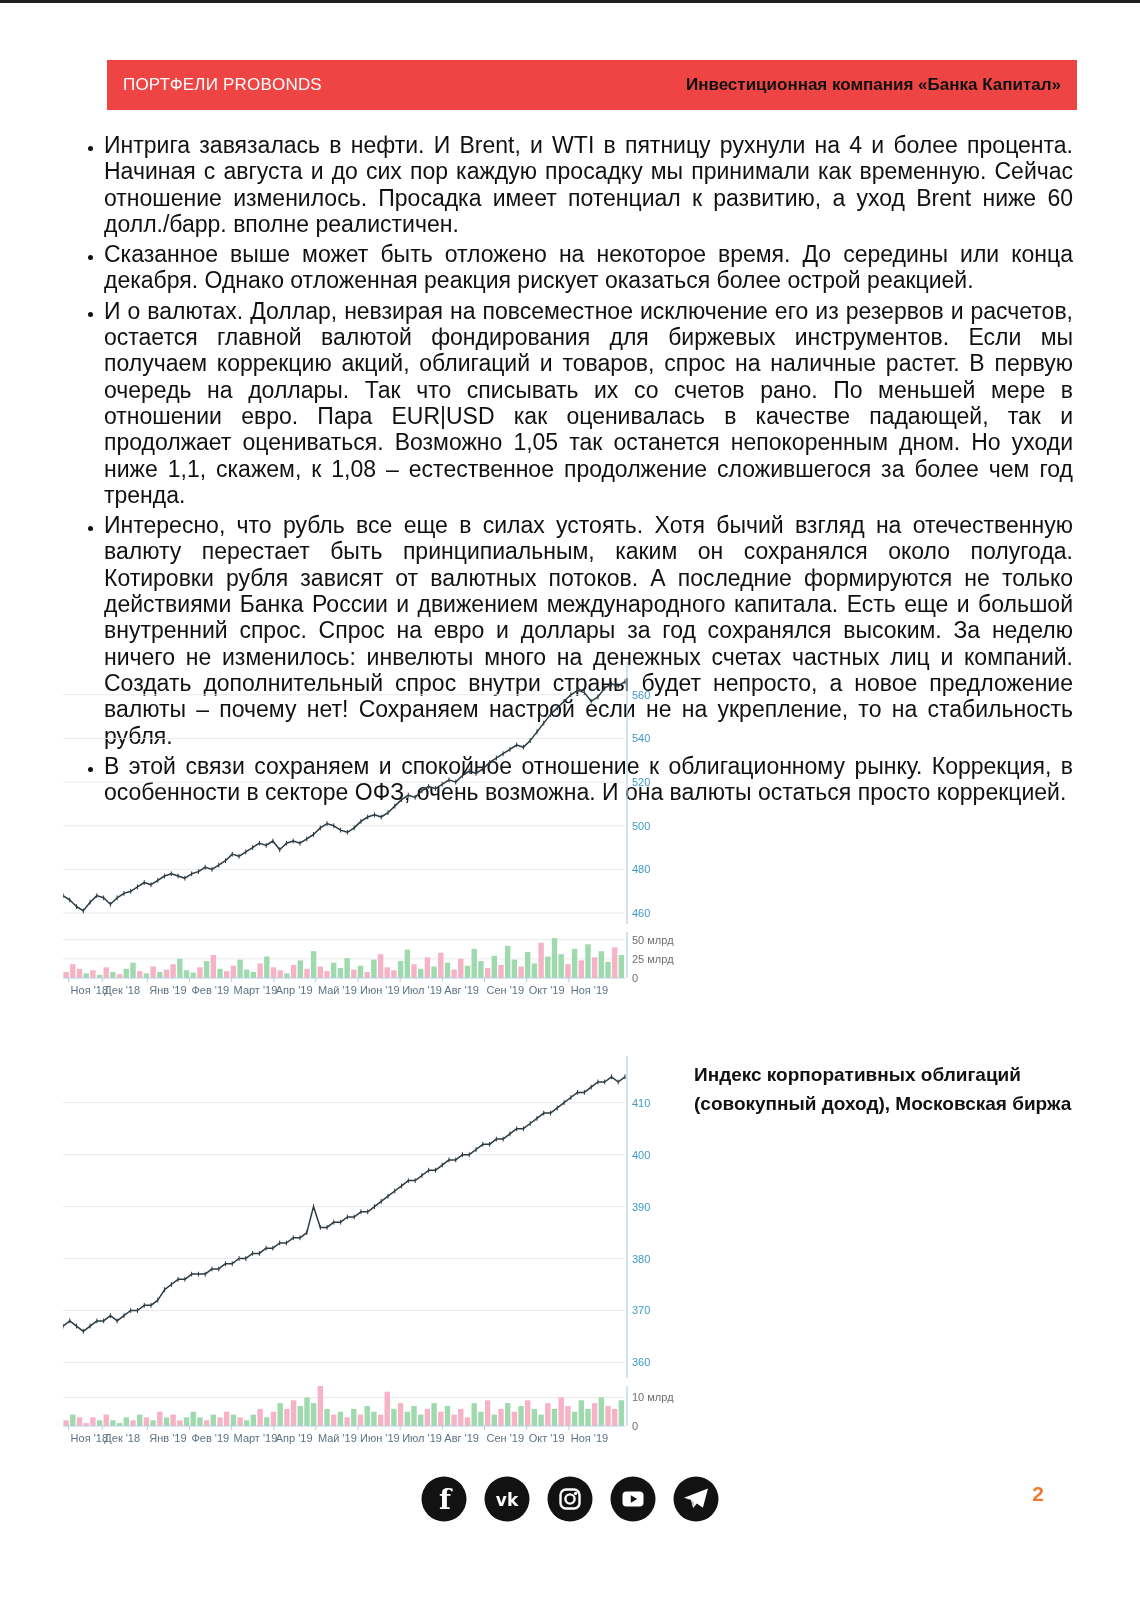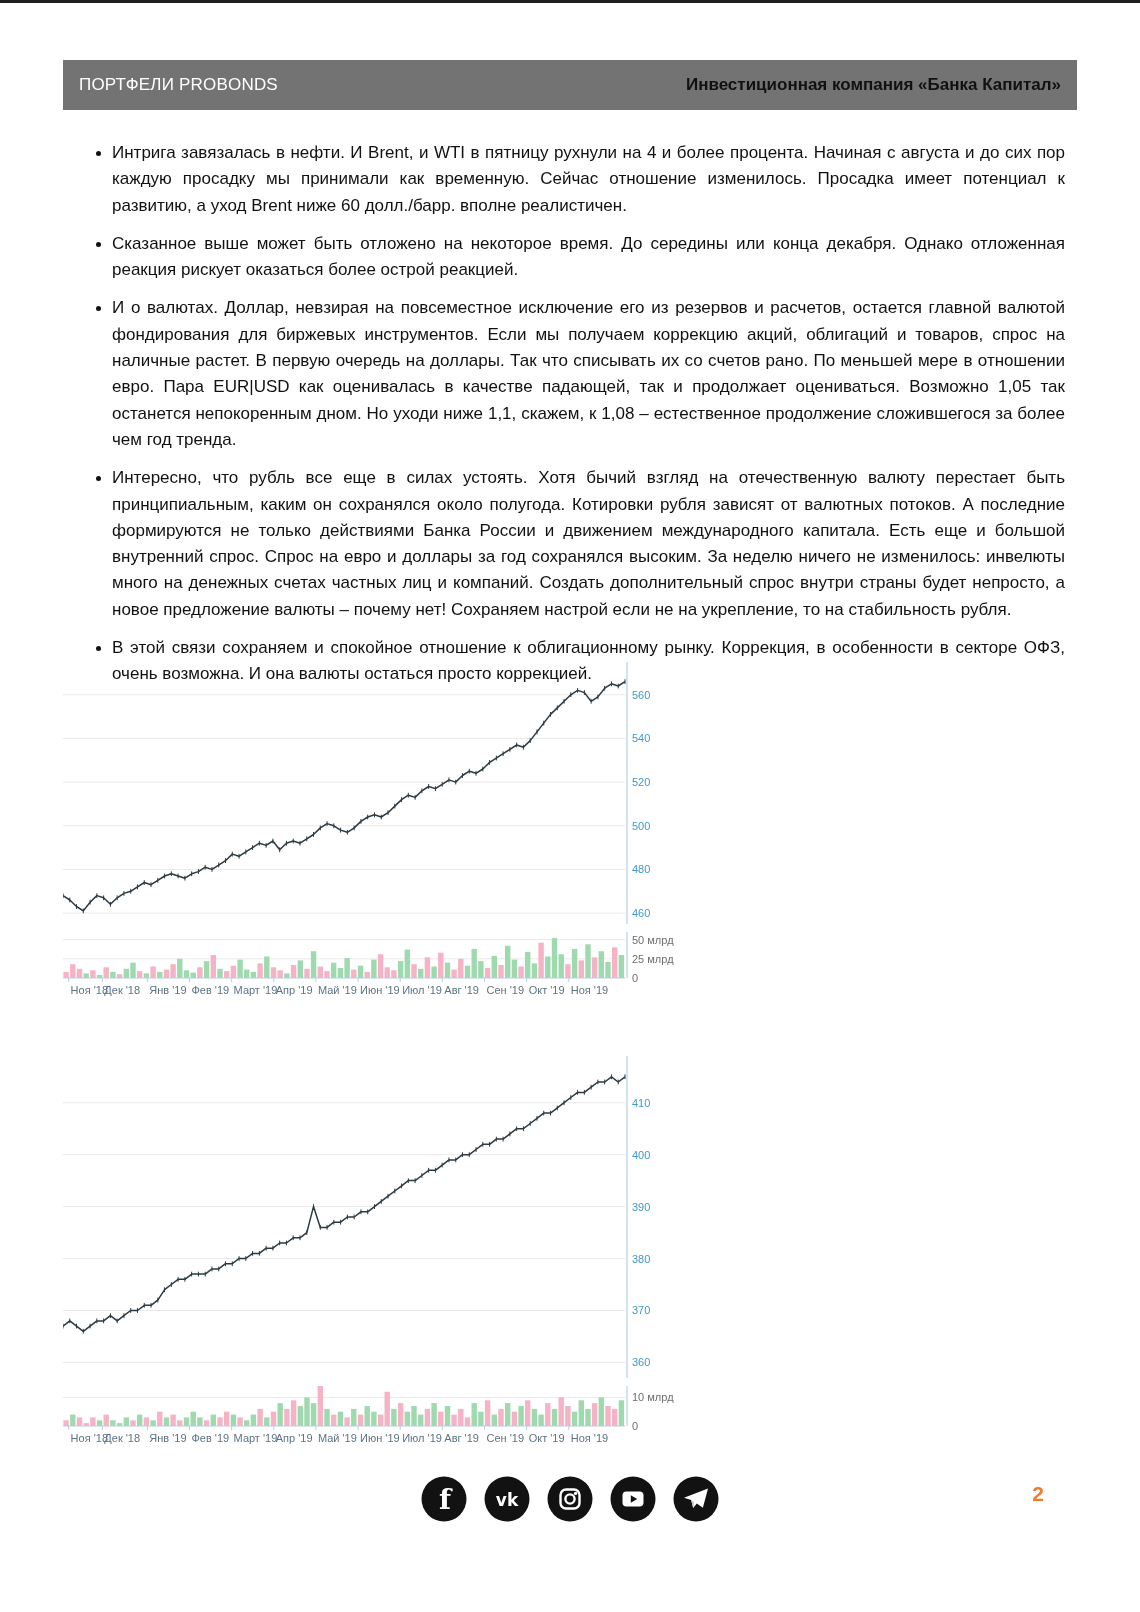--- a/index.html
+++ b/index.html
@@ -6,41 +6,41 @@
   .page{position:relative;width:1140px;height:1612px;background:#fff;
         font-family:"Liberation Sans",sans-serif;color:#1a1a1a;overflow:hidden;}
   .topline{position:absolute;top:0;left:0;width:100%;height:3px;background:#1f1f1f;}
   .band{position:absolute;top:60px;left:63px;right:63px;height:50px;
         display:flex;align-items:center;justify-content:space-between;
         padding:0 16px;box-sizing:border-box;}
   .band-left{color:#fff;font-size:17px;letter-spacing:.2px;}
   .band-right{color:#111;font-size:17px;font-weight:bold;}
   .bullets{position:absolute;top:128px;left:63px;width:1014px;margin:0;
            padding:0 0 0 37px;box-sizing:border-box;}
-  .bullets li{font-size:17px;line-height:26.3px;text-align:justify;margin:12px;color:#111;}
+  .bullets li{font-size:23px;line-height:26.3px;text-align:justify;margin:4px;color:#111;}
   .bullets li::marker{font-size:15px;}
   .chart-row{position:absolute;left:63px;display:flex;align-items:flex-start;}
   .chart-row-1{top:662px;}
   .chart-row-2{top:1056px;}
   .chart-box{width:620px;flex:0 0 620px;}
   .chart-title{width:392px;margin-left:11px;font-size:19px;font-weight:bold;
                line-height:1.5;color:#111;padding-top:5px;}
   .social-row{position:absolute;top:1476px;left:0;right:0;display:flex;
               justify-content:center;gap:17px;}
   .social-row a{display:block;width:46px;height:46px;}
   .page-number{position:absolute;top:1482px;right:96px;font-size:21px;
                font-weight:bold;}
 </style>
 </head>
 <body>
 
 <div class="page">
   <div class="topline"></div>
 
-  <header class="band" style="background: #737373;">
+  <header class="band" style="background: #ef4444; margin-left: 44px;">
     <span class="band-left">ПОРТФЕЛИ PROBONDS</span>
     <span class="band-right">Инвестиционная компания «Банка Капитал»</span>
   </header>
 
   <ul class="bullets">
     <li>Интрига завязалась в нефти. И Brent, и WTI в пятницу рухнули на 4 и более процента. Начиная с августа и до сих пор каждую просадку мы принимали как временную. Сейчас отношение изменилось. Просадка имеет потенциал к развитию, а уход Brent ниже 60 долл./барр. вполне реалистичен.</li>
     <li>Сказанное выше может быть отложено на некоторое время. До середины или конца декабря. Однако отложенная реакция рискует оказаться более острой реакцией.</li>
     <li>И о валютах. Доллар, невзирая на повсеместное исключение его из резервов и расчетов, остается главной валютой фондирования для биржевых инструментов. Если мы получаем коррекцию акций, облигаций и товаров, спрос на наличные растет. В первую очередь на доллары. Так что списывать их со счетов рано. По меньшей мере в отношении евро. Пара EUR|USD как оценивалась в качестве падающей, так и продолжает оцениваться. Возможно 1,05 так останется непокоренным дном. Но уходи ниже 1,1, скажем, к 1,08 – естественное продолжение сложившегося за более чем год тренда.</li>
     <li>Интересно, что рубль все еще в силах устоять. Хотя бычий взгляд на отечественную валюту перестает быть принципиальным, каким он сохранялся около полугода. Котировки рубля зависят от валютных потоков. А последние формируются не только действиями Банка России и движением международного капитала. Есть еще и большой внутренний спрос. Спрос на евро и доллары за год сохранялся высоким. За неделю ничего не изменилось: инвелюты много на денежных счетах частных лиц и компаний. Создать дополнительный спрос внутри страны будет непросто, а новое предложение валюты – почему нет! Сохраняем настрой если не на укрепление, то на стабильность рубля.</li>
     <li>В этой связи сохраняем и спокойное отношение к облигационному рынку. Коррекция, в особенности в секторе ОФЗ, очень возможна. И она валюты остаться просто коррекцией.</li>
@@ -479,20 +479,21 @@
           <line x1="379.35" y1="370" x2="379.35" y2="374" stroke="#b5cfe4" stroke-width="1"></line>
           <text x="381.35" y="386" fill="#5d7285" font-size="11" font-family="Liberation Sans, sans-serif">Авг '19</text>
           <line x1="421.5" y1="370" x2="421.5" y2="374" stroke="#b5cfe4" stroke-width="1"></line>
           <text x="423.5" y="386" fill="#5d7285" font-size="11" font-family="Liberation Sans, sans-serif">Сен '19</text>
           <line x1="463.65" y1="370" x2="463.65" y2="374" stroke="#b5cfe4" stroke-width="1"></line>
           <text x="465.65" y="386" fill="#5d7285" font-size="11" font-family="Liberation Sans, sans-serif">Окт '19</text>
           <line x1="505.8" y1="370" x2="505.8" y2="374" stroke="#b5cfe4" stroke-width="1"></line>
           <text x="507.8" y="386" fill="#5d7285" font-size="11" font-family="Liberation Sans, sans-serif">Ноя '19</text>
         </svg>
     </div>
+    <div class="chart-title">Индекс корпоративных облигаций (совокупный доход), Московская биржа</div>
   </section>
 
   <div class="social-row">
     <a href="#">
       <svg viewBox="0 0 46 46" width="46" height="46">
         <circle cx="23" cy="23" r="22.5" fill="#121212"></circle>
         <text x="24" y="33" font-size="28" font-weight="bold" fill="#fff" text-anchor="middle" font-family="DejaVu Serif, serif">f</text>
       </svg>
     </a>
     <a href="#">

